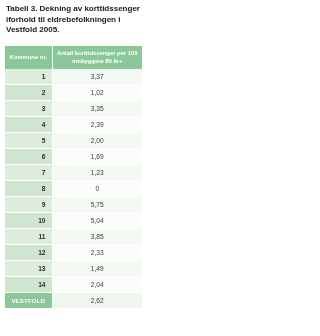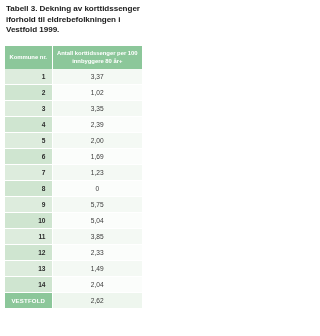--- a/index.html
+++ b/index.html
@@ -105,21 +105,21 @@
     color: #3a3a3a;
     font-weight: normal;
     border-bottom: 0;
   }
 </style>
 </head>
 <body>
 
 <div id="page">
 
-  <div id="caption">Tabell 3. Dekning av korttidssenger iforhold til eldrebefolkningen i Vestfold 1999.</div>
+  <div id="caption">Tabell 3. Dekning av korttidssenger iforhold til eldrebefolkningen i Vestfold 2005.</div>
 
   <div id="table-wrap">
     <table class="data">
       <colgroup>
         <col class="c-num">
         <col class="c-val">
       </colgroup>
       <thead>
         <tr>
           <th class="h-num">Kommune nr.</th>

